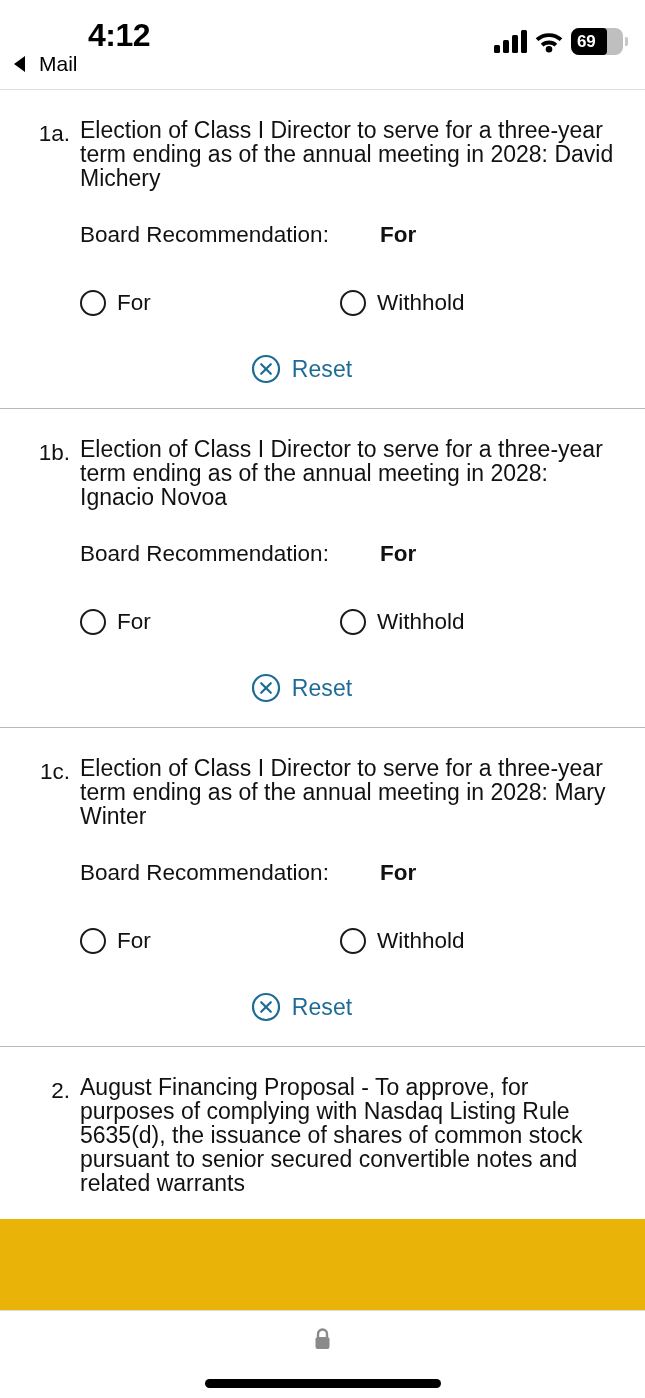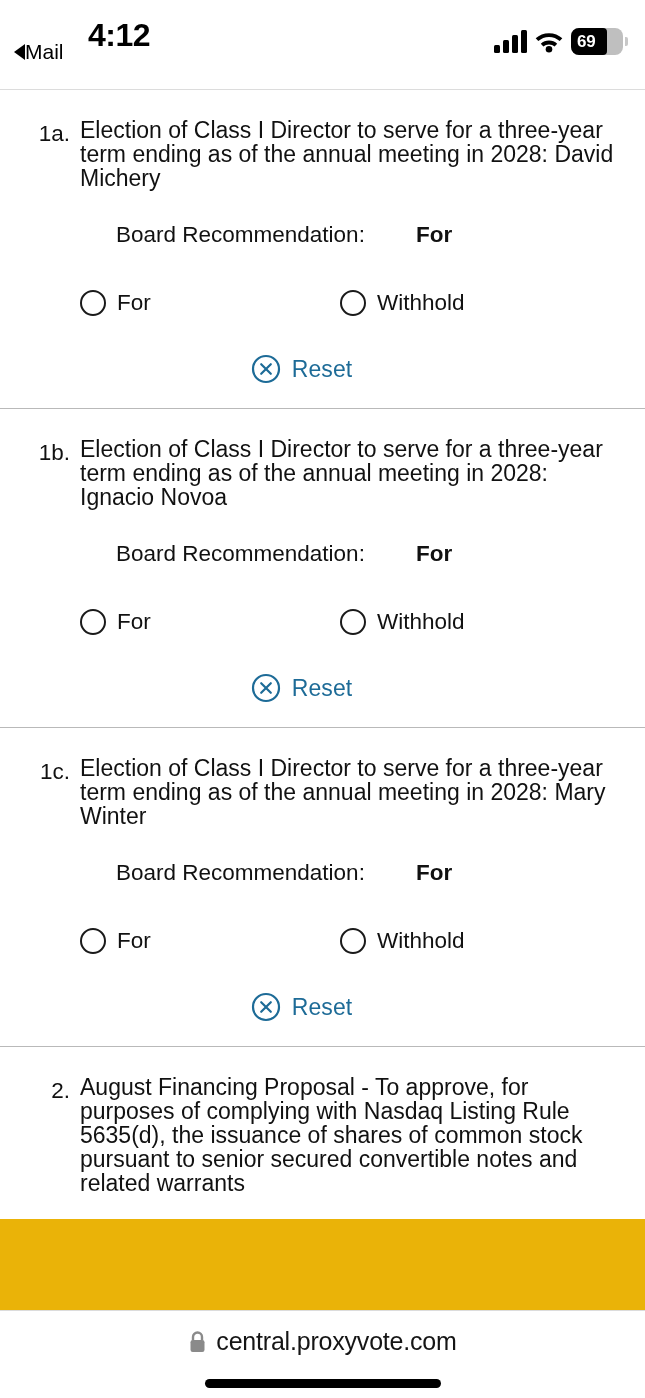--- a/index.html
+++ b/index.html
@@ -41,24 +41,24 @@
     top: 17px;
     font-size: 32px;
     font-weight: 700;
     letter-spacing: -0.5px;
     color: #000;
   }
 
   .back-to-app {
     position: absolute;
     left: 14px;
-    top: 40px;
-    display: flex;
-    align-items: center;
-    gap: 0;
+    top: 52px;
+    display: flex;
+    align-items: center;
+    gap: 14px;
     font-size: 21px;
     font-weight: 500;
     color: #000;
     cursor: pointer;
   }
 
   .back-caret {
     width: 0; height: 0;
     border-top: 8px solid transparent;
     border-bottom: 8px solid transparent;
@@ -166,21 +166,20 @@
   .rec-row {
     display: flex;
     align-items: center;
     margin-top: 32px;
     padding-left: 56px;
   }
   .rec-label {
     font-size: 22.5px;
     color: #111;
     width: 300px;
-    margin-left: 36px;
   }
   .rec-value {
     font-size: 22.5px;
     font-weight: 700;
     color: #111;
   }
 
   .options-row {
     display: flex;
     align-items: center;
@@ -415,18 +414,17 @@
   </div>
 
   <div class="browser-bar">
     <div class="url-wrap">
       <span>
         <svg class="lock-icon" viewBox="0 0 19 24" xmlns="http://www.w3.org/2000/svg">
           <path d="M5 10V7a4.5 4.5 0 0 1 9 0v3" fill="none" stroke="#8a8a8a" stroke-width="2.4"></path>
           <rect x="2.5" y="10" width="14" height="12" rx="2.2" fill="#8a8a8a"></rect>
         </svg>
       </span>
-      <span class="url-text">central.proxyvote.com</span>
     </div>
     <div class="home-indicator"></div>
   </div>
 
 </div>
 
 </body></html>

